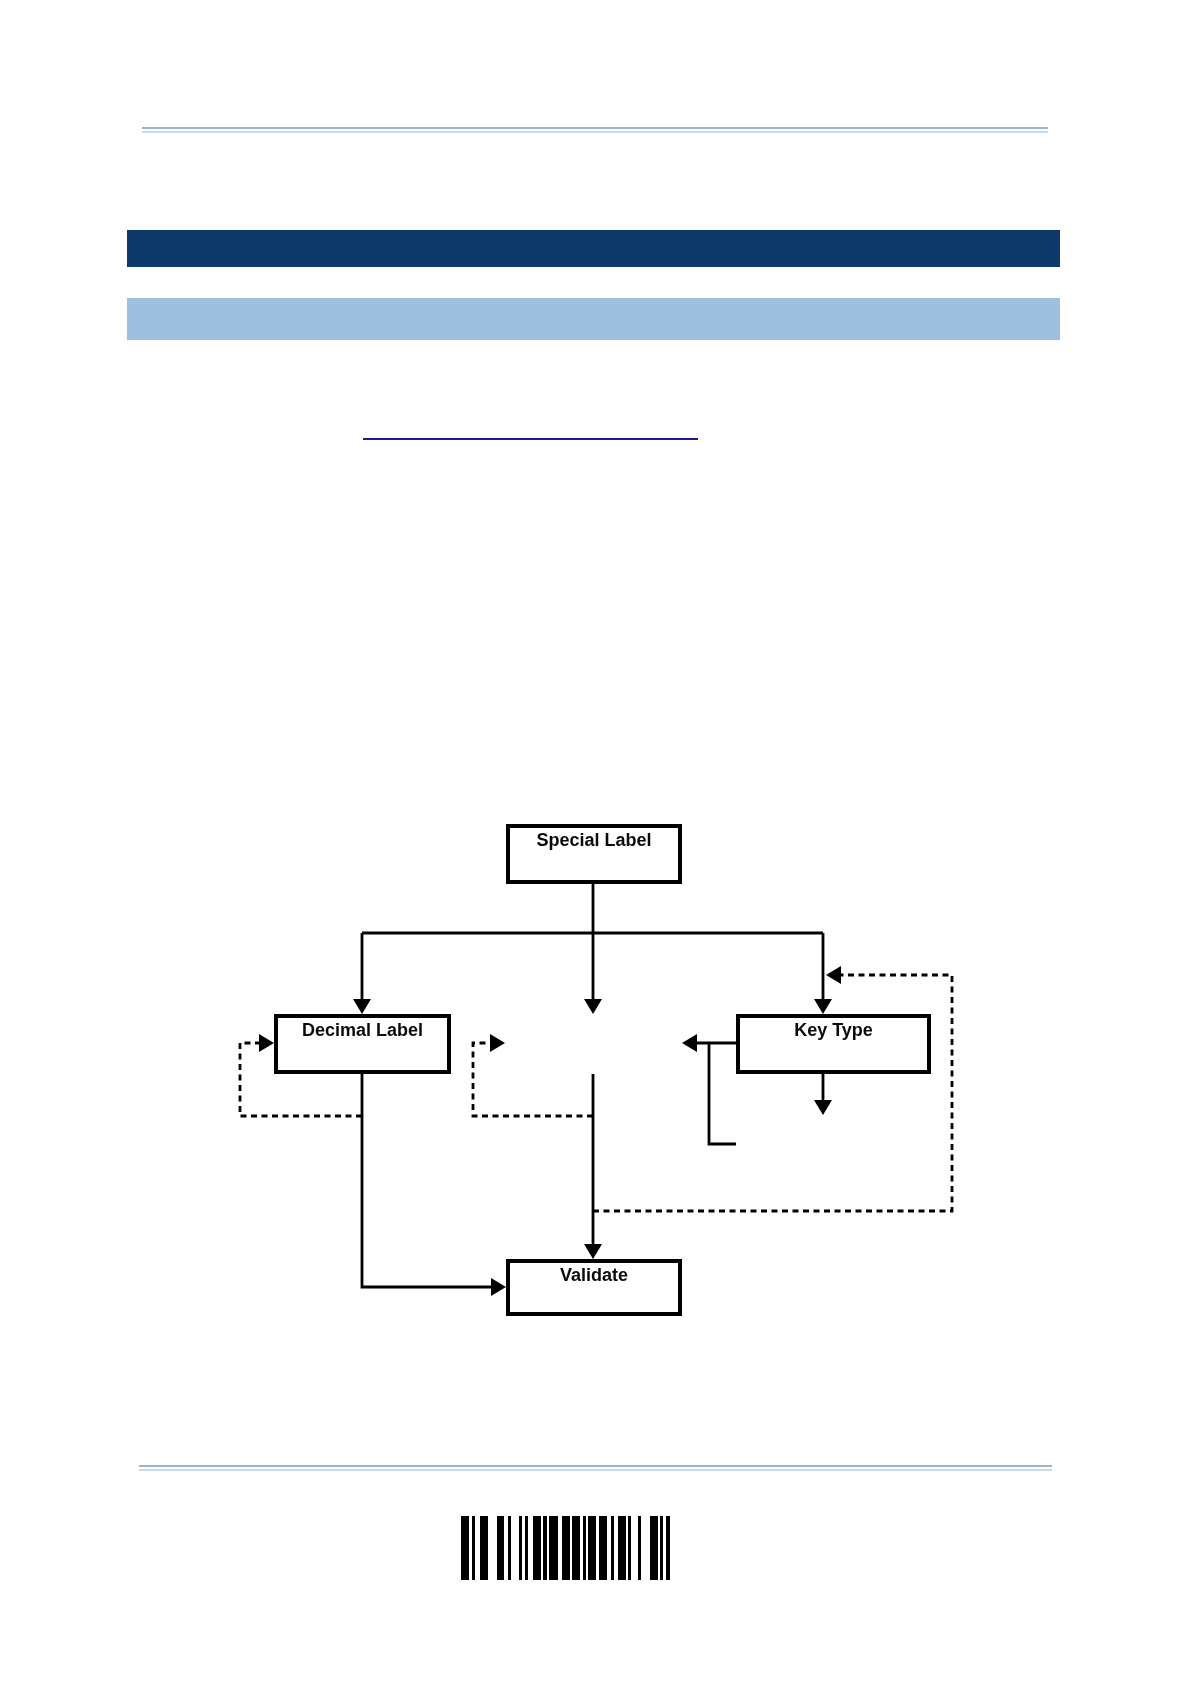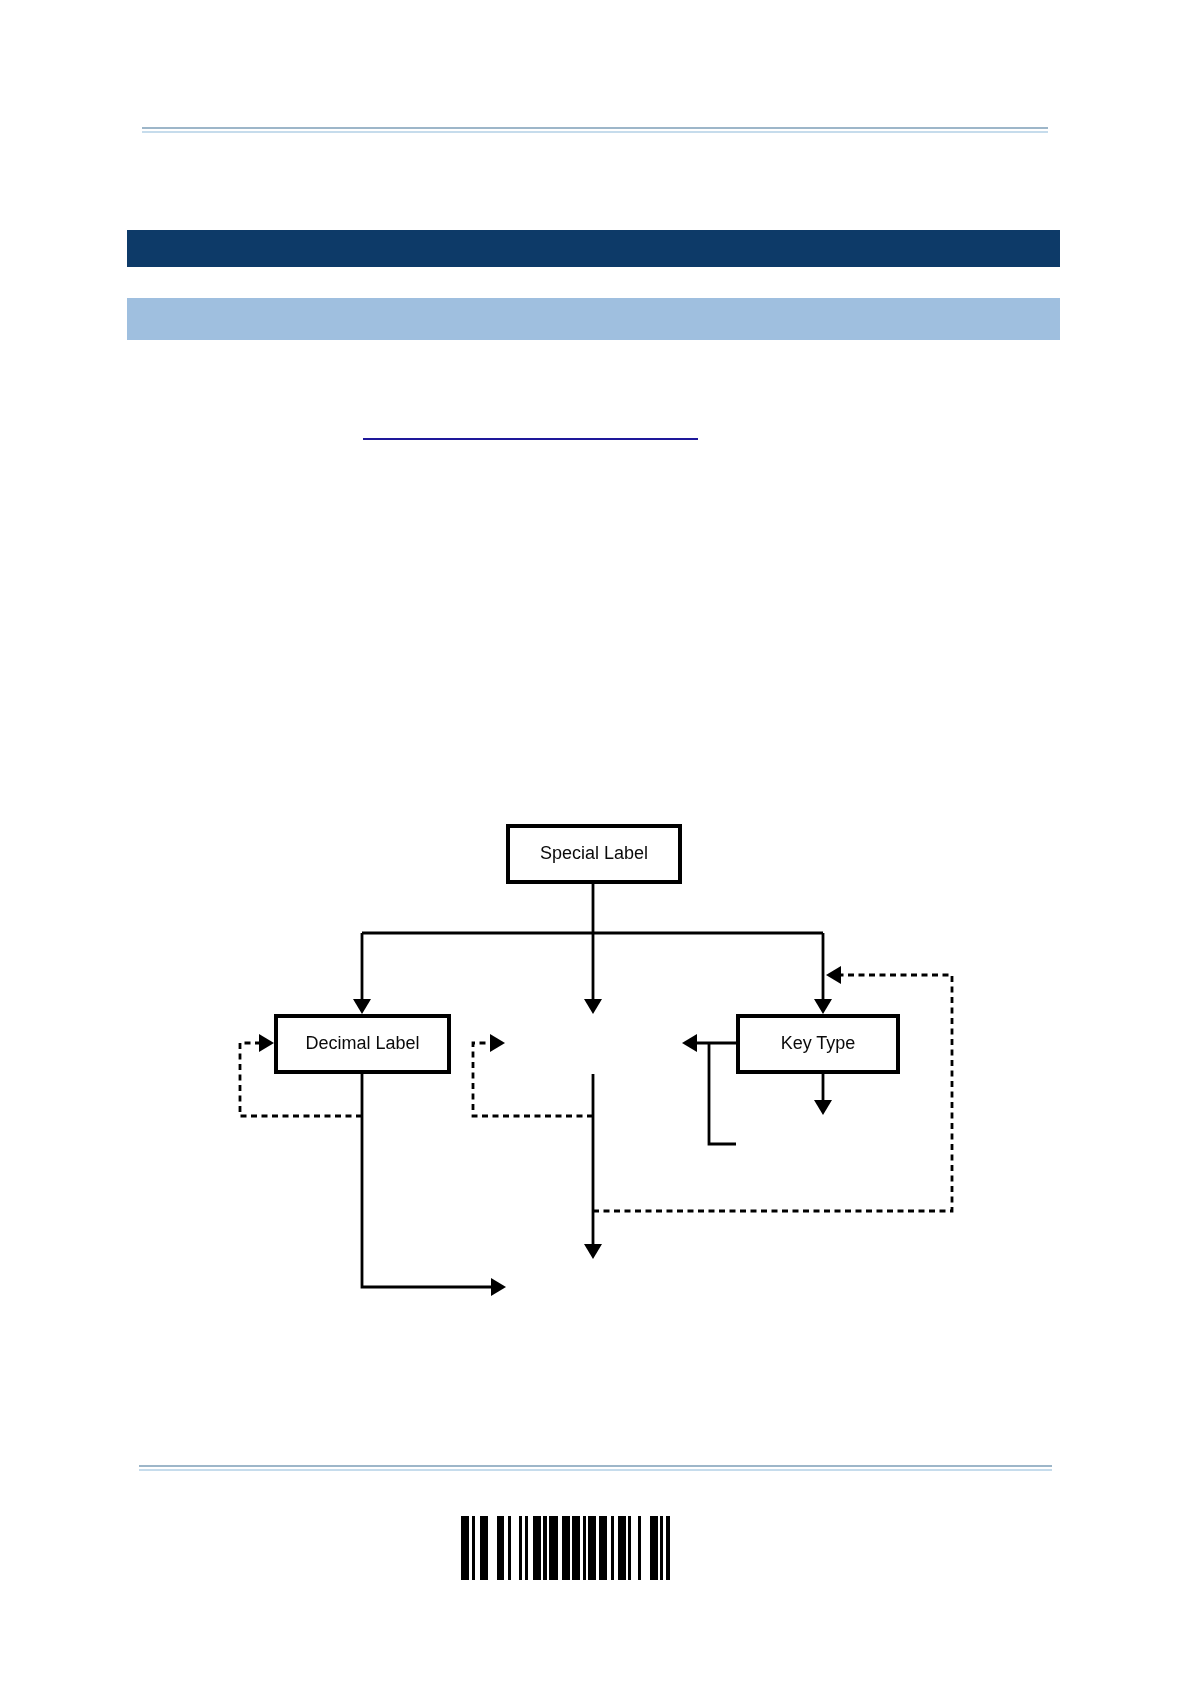--- a/index.html
+++ b/index.html
@@ -35,29 +35,30 @@
     cursor:pointer;
   }
   
   .flowchart{position:absolute;left:0;top:0;width:1190px;height:1684px;}
   .fc-svg{position:absolute;left:0;top:0;color:var(--diagram-ink,#000);}
   .node{
     position:absolute;
     box-sizing:border-box;
     border:4px solid var(--diagram-ink,#000);
     background:#ffffff;
-    display:flex;align-items:center;justify-content:center;
+    display:flex;justify-content:center;
     text-align:center;
     font-size:18px;line-height:1.22;color:#0a0a0a;
     padding:2px 10px;
+    font-weight:bold;
   }
   .node-special  {left:506px;top:824px;width:176px;height:60px;}
   .node-decimal  {left:274px;top:1014px;width:177px;height:60px;padding-left:10px;}
   .node-twohex   {left:505px;top:1014px;width:177px;height:60px;}
-  .node-keytype  {left:736px;top:1014px;width:164px;height:60px;}
+  .node-keytype  {left:736px;top:1014px;width:195px;height:60px;}
   .node-keystatus{left:736px;top:1115px;width:175px;height:59px;}
   .node-validate {left:506px;top:1259px;width:176px;height:57px;}
   
   .barcode{
     position:absolute;left:461px;top:1516px;height:64px;
     display:flex;align-items:stretch;
   }
   .barcode .bar{background:#000;height:100%;}
 </style>
 </head>
@@ -114,20 +115,23 @@
 
     <div class="node node-special">
       <span>Special Label</span>
     </div>
     <div class="node node-decimal">
       <span>Decimal Label</span>
     </div>
     <div class="node node-keytype">
       <span>Key Type</span>
     </div>
+    <div class="node node-validate">
+      <span>Validate</span>
+    </div>
   </div>
 
   <div class="rule footer"></div>
 
   <div class="barcode" id="barcode">
       <div class="bar" style="width: 8px; margin-right: 3px;"></div>
       <div class="bar" style="width: 3px; margin-right: 5px;"></div>
       <div class="bar" style="width: 8px; margin-right: 9px;"></div>
       <div class="bar" style="width: 7px; margin-right: 4px;"></div>
       <div class="bar" style="width: 3px; margin-right: 8px;"></div>

